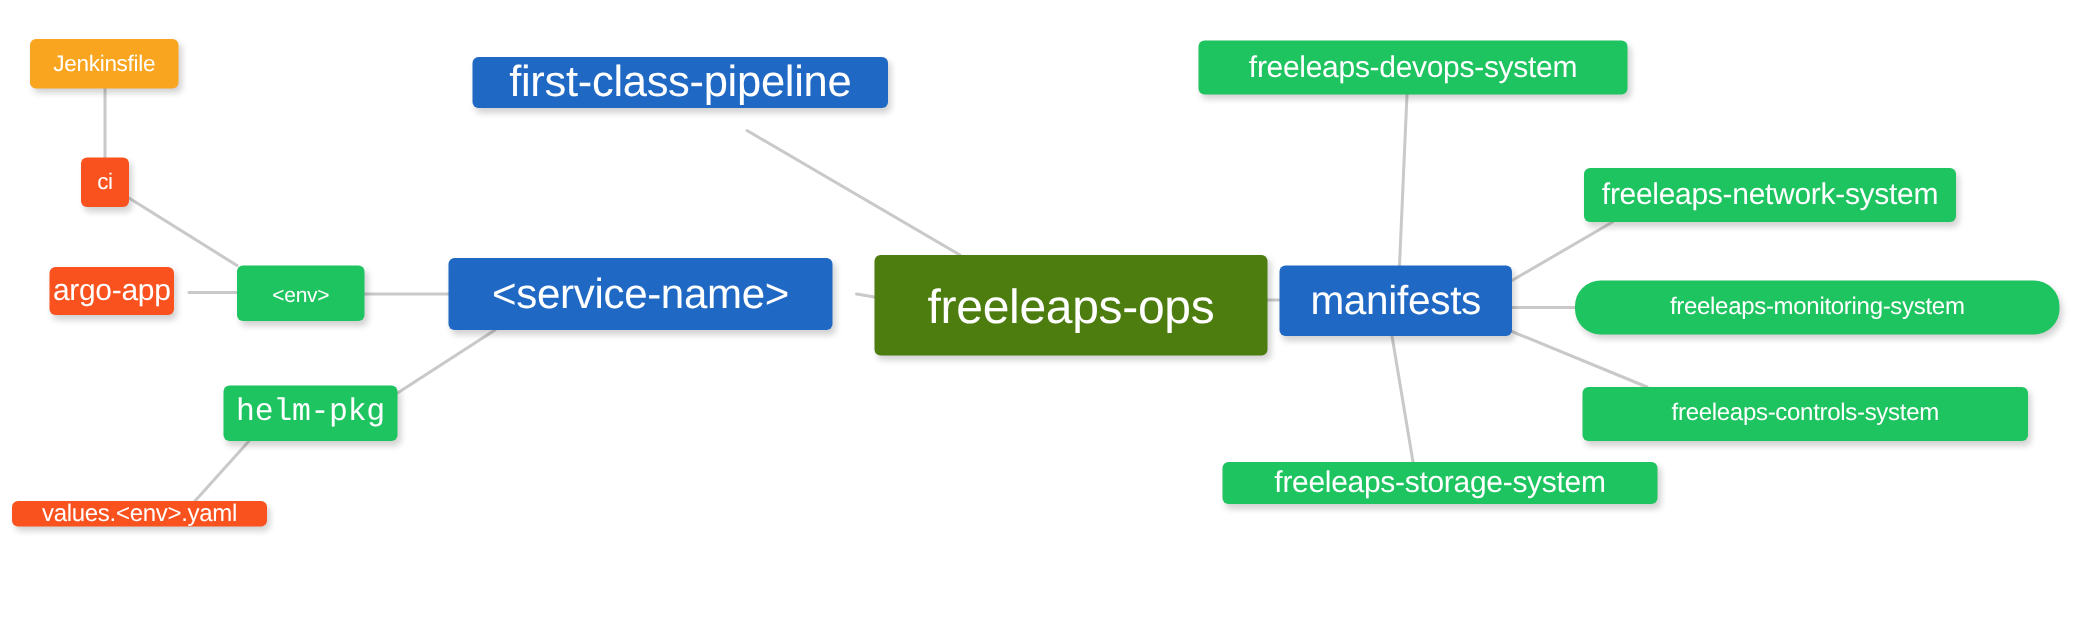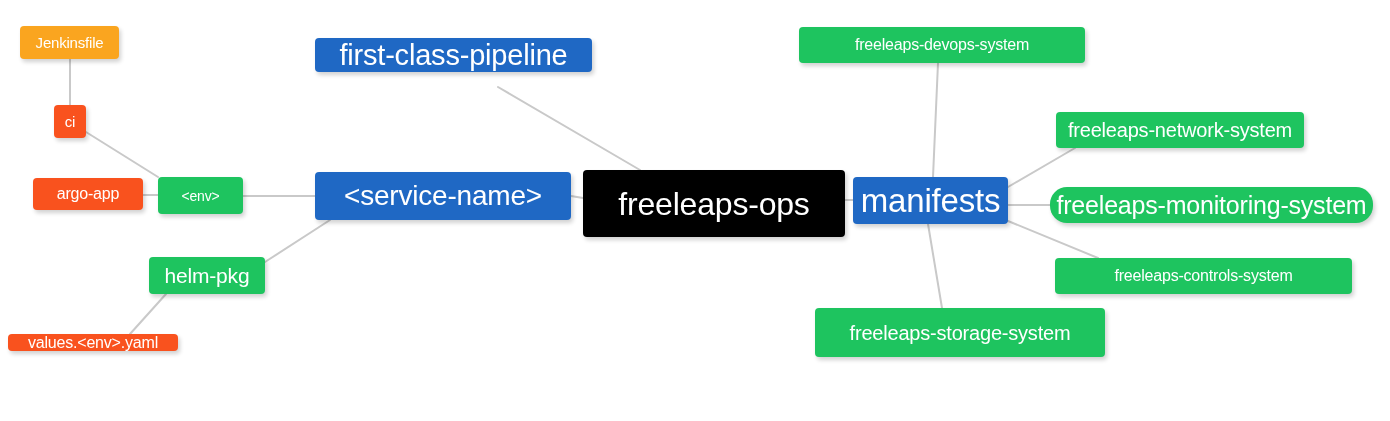--- a/index.html
+++ b/index.html
@@ -69,27 +69,27 @@
       <line x1="845" y1="200" x2="853" y2="200" class="edge" stroke="#c9c9c9"></line>
       <line x1="933" y1="177" x2="938" y2="63" class="edge" stroke="#c9c9c9"></line>
       <line x1="1008" y1="187" x2="1075" y2="148" class="edge" stroke="#c9c9c9"></line>
       <line x1="1008" y1="205" x2="1050" y2="205" class="edge" stroke="#c9c9c9"></line>
       <line x1="1008" y1="221" x2="1098" y2="258" class="edge" stroke="#c9c9c9"></line>
       <line x1="928" y1="224" x2="942" y2="308" class="edge" stroke="#c9c9c9"></line>
     </svg>
   <div id="node-layer">
       <div class="node n-orange" style="left: 20px; top: 26px; width: 99px; height: 33px; font-size: 15px; background: rgb(250, 165, 31);">Jenkinsfile</div>
       <div class="node n-red" style="left: 54px; top: 105px; width: 32px; height: 33px; font-size: 15px; background: rgb(249, 82, 30);">ci</div>
-      <div class="node n-red" style="left: 33px; top: 178px; width: 110px; height: 32px; font-size: 16px; background: rgb(249, 82, 30);">argo-app</div>
+      <div class="node n-red" style="left: 33px; top: 178px; width: 83px; height: 32px; font-size: 20px; background: rgb(249, 82, 30);">argo-app</div>
       <div class="node n-green" style="left: 158px; top: 177px; width: 85px; height: 37px; font-size: 14px; background: rgb(30, 196, 95);">&lt;env&gt;</div>
-      <div class="node n-green" style="left: 149px; top: 257px; width: 116px; height: 37px; font-size: 21px; background: rgb(30, 196, 95);">helm-pkg</div>
+      <div class="node n-green" style="left: 149px; top: 257px; width: 116px; height: 37px; font-size: 21px; background: rgb(30, 196, 95); font-family: Liberation Mono, monospace;">helm-pkg</div>
       <div class="node n-red" style="left: 8px; top: 334px; width: 170px; height: 17px; font-size: 16px; background: rgb(249, 82, 30);">values.&lt;env&gt;.yaml</div>
       <div class="node n-blue" style="left: 315px; top: 38px; width: 277px; height: 34px; font-size: 29px; background: rgb(31, 104, 196);">first-class-pipeline</div>
-      <div class="node n-blue" style="left: 315px; top: 172px; width: 256px; height: 48px; font-size: 28px; background: rgb(31, 104, 196);">&lt;service-name&gt;</div>
-      <div class="node n-root" style="left: 583px; top: 170px; width: 262px; height: 67px; font-size: 32px; background: #000000;">freeleaps-ops</div>
-      <div class="node n-blue" style="left: 853px; top: 177px; width: 155px; height: 47px; font-size: 33px; background: rgb(31, 104, 196);">manifests</div>
-      <div class="node n-green" style="left: 799px; top: 27px; width: 286px; height: 36px; font-size: 16px; background: rgb(30, 196, 95);">freeleaps-devops-system</div>
+      <div class="node n-blue" style="left: 299px; top: 172px; width: 256px; height: 48px; font-size: 28px; background: rgb(31, 104, 196);">&lt;service-name&gt;</div>
+      <div class="node n-root" style="left: 583px; top: 170px; width: 262px; height: 67px; font-size: 32px; background: #4d7c0f;">freeleaps-ops</div>
+      <div class="node n-blue" style="left: 853px; top: 177px; width: 155px; height: 47px; font-size: 27px; background: rgb(31, 104, 196);">manifests</div>
+      <div class="node n-green" style="left: 799px; top: 27px; width: 286px; height: 36px; font-size: 20px; background: rgb(30, 196, 95);">freeleaps-devops-system</div>
       <div class="node n-green" style="left: 1056px; top: 112px; width: 248px; height: 36px; font-size: 20px; background: rgb(30, 196, 95);">freeleaps-network-system</div>
-      <div class="node n-green" style="left: 1050px; top: 187px; width: 323px; height: 36px; font-size: 25px; background: rgb(30, 196, 95); border-radius: 17px;">freeleaps-monitoring-system</div>
+      <div class="node n-green" style="left: 1050px; top: 187px; width: 323px; height: 36px; font-size: 16px; background: rgb(30, 196, 95); border-radius: 17px;">freeleaps-monitoring-system</div>
       <div class="node n-green" style="left: 1055px; top: 258px; width: 297px; height: 36px; font-size: 16px; background: rgb(30, 196, 95);">freeleaps-controls-system</div>
-      <div class="node n-green" style="left: 815px; top: 308px; width: 290px; height: 49px; font-size: 20px; background: rgb(30, 196, 95);">freeleaps-storage-system</div>
+      <div class="node n-green" style="left: 815px; top: 308px; width: 290px; height: 28px; font-size: 20px; background: rgb(30, 196, 95);">freeleaps-storage-system</div>
     </div>
 </div>
 
 </body></html>

